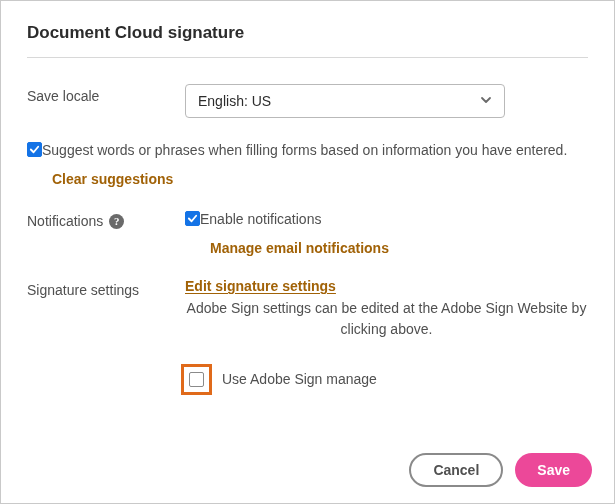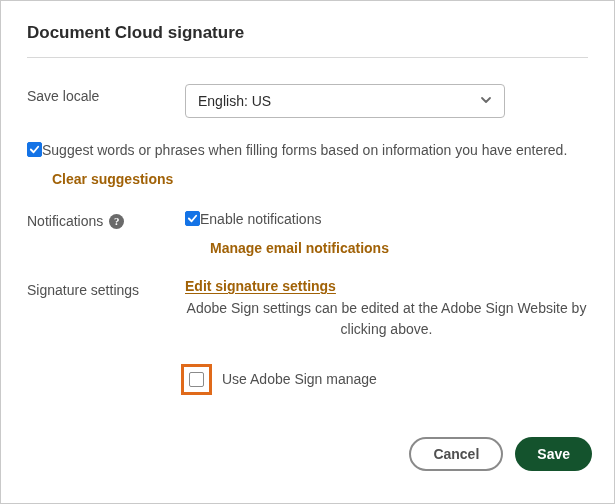--- a/index.html
+++ b/index.html
@@ -119,39 +119,39 @@
   .help-icon {
     width:15px;height:15px;border-radius:50%;
     background:#6a6a6a;color:#fff;
     display:inline-flex;align-items:center;justify-content:center;
     font-size:11px;font-weight:700;
     font-family:Georgia,serif;
   }
   .footer {
     position:absolute;
     right:22px;
-    bottom:32px;
+    bottom:16px;
     display:flex;
     gap:12px;
   }
   .btn {
     height:34px;
     border-radius:17px;
     padding:0 22px;
     font-weight:700;
     font-size:14px;
     display:inline-flex;align-items:center;justify-content:center;
     cursor:pointer;
     border:none;
   }
   .btn-secondary {
     background:#fff;color:#505050;border:2px solid #8a8a8a;
   }
   .btn-primary {
-    background:#14532d;color:#fff;
+    background:#ec4899;color:#fff;
   }
   .adobe-sign-row {
     display:flex;align-items:center;gap:10px;
     margin-top:24px;
     margin-left:-4px;
   }
 </style>
 </head>
 <body>
 

